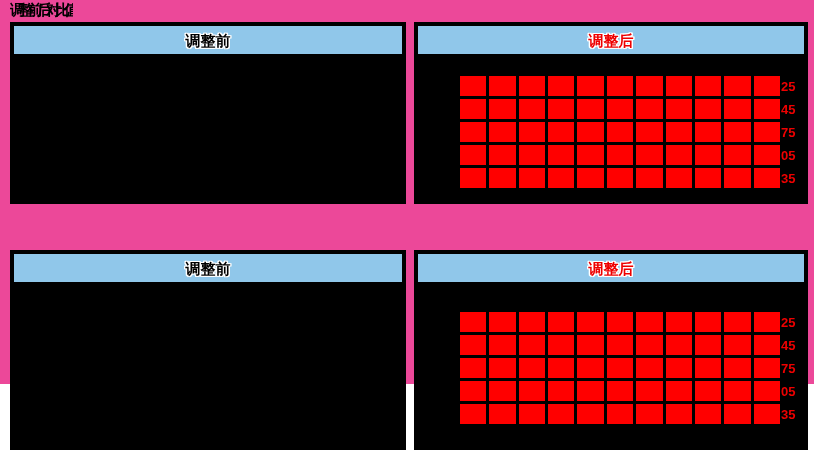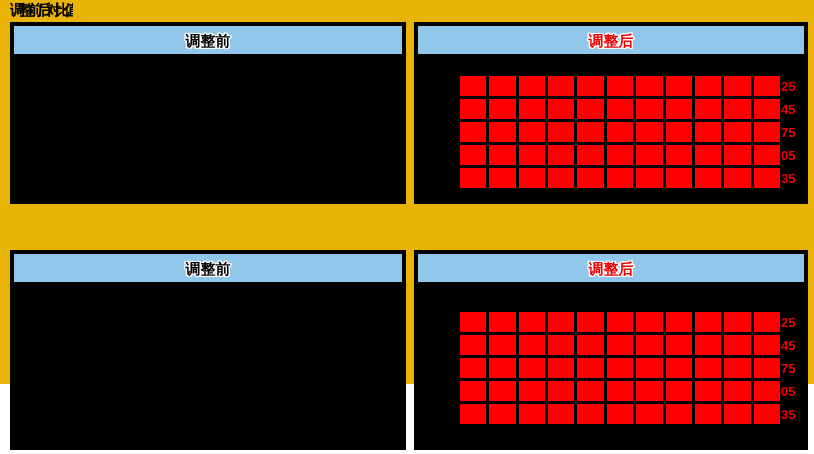--- a/index.html
+++ b/index.html
@@ -7,21 +7,21 @@
   html, body {
     margin: 0; padding: 0;
     width: 814px; height: 454px;
     background: #ffffff;
     font-family: "Liberation Sans", "DejaVu Sans", sans-serif;
     overflow: hidden;
   }
   .page {
     position: relative;
     width: 814px; height: 384px;
-    background: #eab308;
+    background: #ec4899;
   }
 
   
   .section { position: absolute; left: 0; width: 814px; }
   #section-0 { top: 0px;   height: 226px; }
   #section-1 { top: 228px; height: 226px; }
 
   
   .section-title {
     position: absolute;

